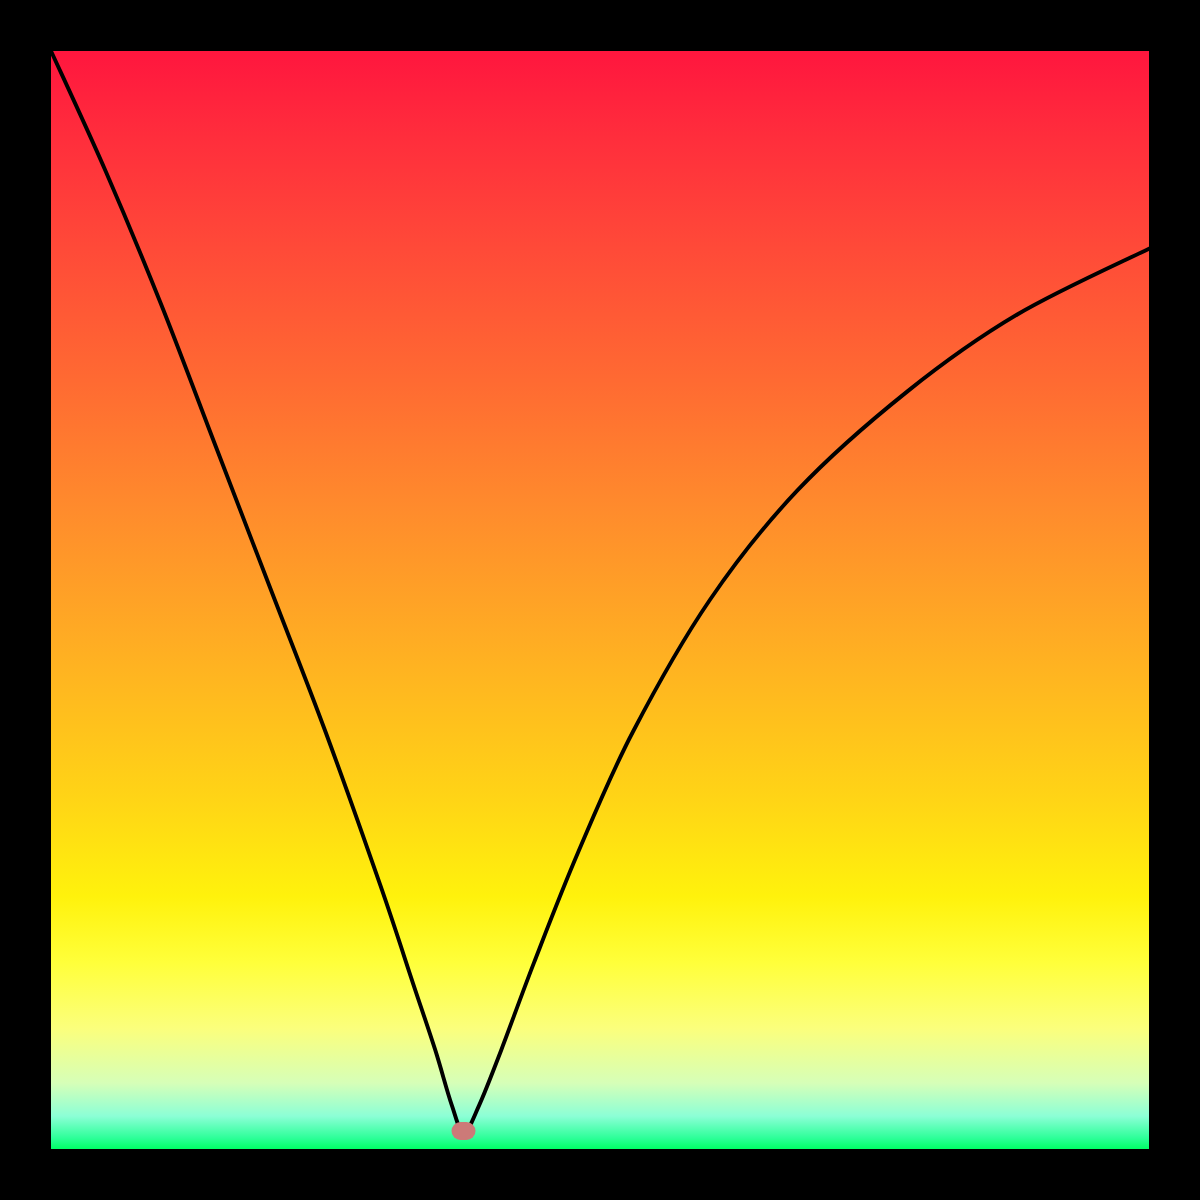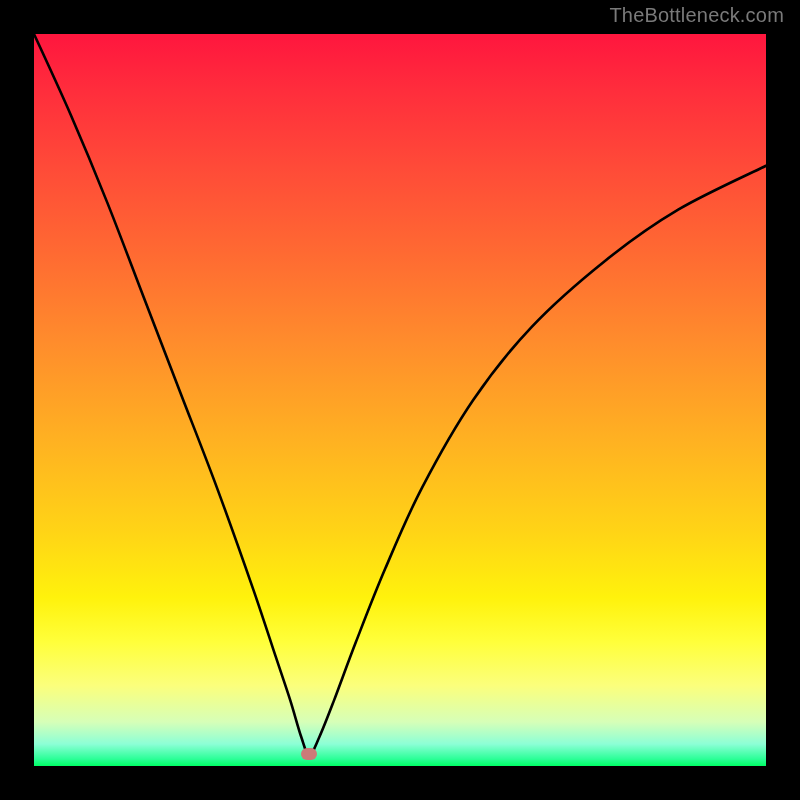--- a/index.html
+++ b/index.html
@@ -67,21 +67,20 @@
     right: 16px;
     color: #7a7a7a;
     font-size: 20px;
     letter-spacing: 0.2px;
   }
 </style>
 </head>
 <body>
 
 <div class="frame">
-  <div class="watermark">TheBottleneck.com</div>
 
   <div class="plot-area">
     <div class="gradient"></div>
 
     <svg class="curve" viewBox="0 0 732 732" preserveAspectRatio="none">
       <path id="curve-path" d="M 0.00 0.00 C 6.10 13.42, 24.40 52.46, 36.60 80.52 C 48.80 108.58, 61.00 137.86, 73.20 168.36 C 85.40 198.86, 97.60 231.80, 109.80 263.52 C 122.00 295.24, 134.20 326.96, 146.40 358.68 C 158.60 390.40, 170.80 420.90, 183.00 453.84 C 195.20 486.78, 209.84 528.26, 219.60 556.32 C 229.36 584.38, 235.46 603.90, 241.56 622.20 C 247.66 640.50, 251.93 652.70, 256.20 666.12 C 260.47 679.54, 264.01 693.57, 267.18 702.72 C 270.35 711.87, 272.18 721.02, 275.23 721.02 C 278.28 721.02, 281.33 711.87, 285.48 702.72 C 289.63 693.57, 294.02 681.98, 300.12 666.12 C 306.22 650.26, 313.54 629.52, 322.08 607.56 C 330.62 585.60, 340.38 559.98, 351.36 534.36 C 362.34 508.74, 373.32 481.90, 387.96 453.84 C 402.60 425.78, 420.90 392.84, 439.20 366.00 C 457.50 339.16, 475.80 315.98, 497.76 292.80 C 519.72 269.62, 546.56 246.44, 570.96 226.92 C 595.36 207.40, 617.32 191.54, 644.16 175.68 C 671.00 159.82, 717.36 139.08, 732.00 131.76" fill="none" stroke="#000" stroke-width="2.6" stroke-linecap="round" stroke-linejoin="round"></path>
     </svg>
 
     <div id="marker" class="marker" style="left: 275.232px; top: 720.288px;"></div>
   </div>

